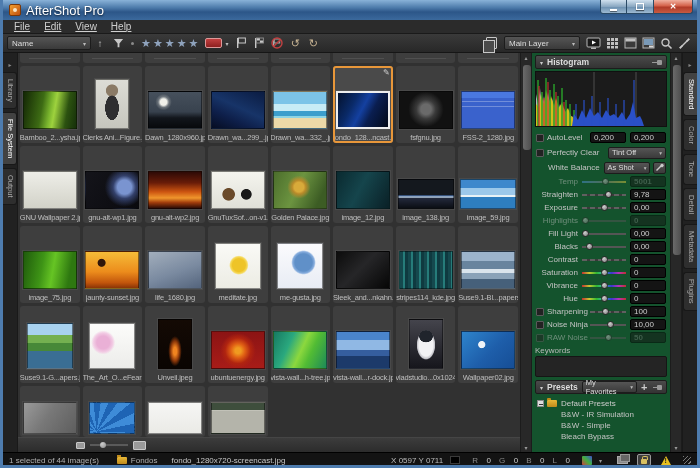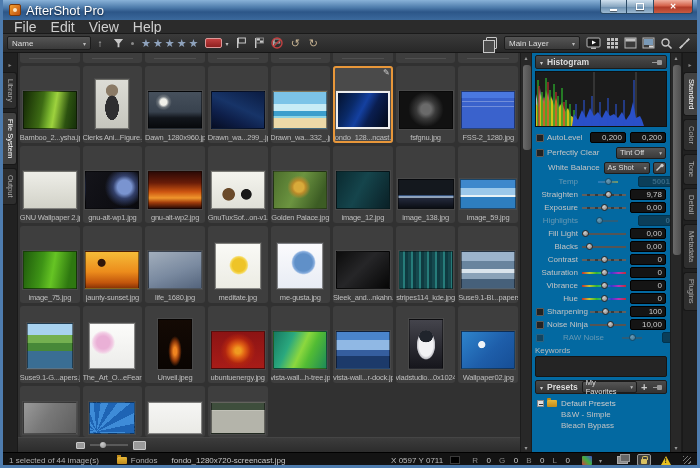--- a/index.html
+++ b/index.html
@@ -12,21 +12,21 @@
   .title{font-size:13px;color:#fff;text-shadow:0 1px 2px rgba(0,0,0,.7);}
   .winbtns{position:absolute;right:4px;top:0;display:flex;}
   .wbtn{height:14px;border:1px solid #2a4a66;border-top:none;background:linear-gradient(#cfe0ee,#8aa8c2 50%,#6e92b2 55%,#9dbad2);display:flex;align-items:center;justify-content:center;color:#fff;font-size:8px;cursor:pointer;}
   .wbtn.min{width:27px;border-radius:0 0 0 3px;}
   .wbtn.max{width:26px;border-left:none;border-right:none;}
   .wbtn.close{width:40px;background:linear-gradient(#f0b0a0,#d4614a 45%,#b03a28 55%,#c85a42);border-radius:0 0 3px 0;font-weight:bold;}
   .glyph-min{width:7px;height:2px;background:#fff;margin-top:6px;box-shadow:0 1px 1px rgba(0,0,0,.5);}
   .glyph-max{width:8px;height:7px;border:1px solid #fff;box-shadow:0 1px 1px rgba(0,0,0,.5);}
   
   .menubar{height:14px;background:#2b2b2b;border-bottom:1px solid #1a1a1a;display:flex;align-items:center;padding:0 4px;}
-  .menu-item{font-size:14px;color:#cfcfcf;padding:0 7px;cursor:default;}
+  .menu-item{font-size:10px;color:#cfcfcf;padding:0 7px;cursor:default;text-decoration:underline;}
   .toolbar{height:19px;background:linear-gradient(#3a3a3a,#282828);border-bottom:1px solid #161616;display:flex;align-items:center;padding:0 4px;position:relative;}
   .combo{height:14px;background:linear-gradient(#555,#3a3a3a);border:1px solid #1c1c1c;border-radius:2px;color:#ddd;font-size:8px;display:flex;align-items:center;padding:0 4px;cursor:pointer;}
   .combo .carat{margin-left:auto;font-size:6px;color:#bbb;padding-left:6px;}
   .name-combo{width:84px;}
   .layer-combo{width:76px;margin:0 4px;}
   .tbtn{display:inline-flex;align-items:center;justify-content:center;min-width:14px;height:15px;margin:0 2px;color:#c8c8c8;font-size:10px;cursor:pointer;}
   .tbtn.rot{color:#cdb896;font-size:11px;}
   .dot{width:3px;height:3px;border-radius:50%;background:#8a8a8a;margin:0 4px;}
   .stars{display:flex;align-items:center;margin:0 2px;}
   .star{color:#8fa3bd;font-size:11px;line-height:11px;margin:0 1px;cursor:pointer;}
@@ -73,41 +73,41 @@
   .sizedot{position:absolute;left:25%;top:-2px;width:6px;height:6px;border-radius:50%;background:radial-gradient(circle at 35% 30%,#cfcfcf,#8a8a8a);}
   
   .vscroll{width:12px;background:#282828;border-left:1px solid #1c1c1c;border-right:1px solid #1c1c1c;position:relative;cursor:pointer;}
   .vscroll .arr{position:absolute;left:0;width:100%;text-align:center;font-size:6px;color:#999;}
   .vscroll .arr.up{top:1px;}
   .vscroll .arr.dn{bottom:1px;}
   .sthumb{position:absolute;left:2px;width:8px;border-radius:3px;background:linear-gradient(90deg,#6a6a6a,#4e4e4e);}
   .gscroll .sthumb{top:12px;height:85px;}
   .pscroll .sthumb{top:12px;height:190px;}
   
-  .panel{width:138px;background:#0369a1;padding:2px 3px;overflow:hidden;font-size:8px;color:#ccc;}
+  .panel{width:138px;background:#14532d;padding:2px 3px;overflow:hidden;font-size:8px;color:#ccc;}
   .sect-hdr{height:14px;background:linear-gradient(#4a4a4a,#333);border:1px solid #1c1c1c;border-radius:2px;display:flex;align-items:center;padding:0 4px;margin-bottom:2px;cursor:pointer;}
   .sect-hdr .tri{font-size:6px;color:#ccc;margin-right:4px;}
   .sect-title{font-size:8.5px;font-weight:bold;color:#ddd;}
   .pin{width:10px;height:5px;position:relative;margin-left:auto;}
   .pin::before{content:"";position:absolute;right:0;top:0;width:5px;height:5px;background:#999;border-radius:1px;}
   .pin::after{content:"";position:absolute;left:0;top:2px;width:5px;height:1px;background:#999;}
   .hist{height:56px;background:#1b1b1b;border:1px solid #101010;margin-bottom:3px;}
   .adj-row{display:flex;align-items:center;height:13px;padding:0 1px;}
   .adj-row.special{height:15px;}
-  .adj-row.dis{opacity:.5;gap:16px;}
+  .adj-row.dis{opacity:.5;}
   .cb{width:8px;height:8px;background:#222;border:1px solid #5a5a5a;border-radius:1px;margin-right:3px;flex:none;cursor:pointer;}
   .alabel{width:46px;text-align:right;color:#c4c4c4;font-size:8px;flex:none;padding-right:4px;white-space:nowrap;overflow:hidden;}
   .alabel.left{text-align:left;width:auto;}
   .alabel.withcb{width:43px;}
   .trk{flex:1;height:2px;background:#555;position:relative;min-width:20px;cursor:pointer;}
   .t-ticks{background:repeating-linear-gradient(90deg,#606060 0 5px,#3a3a3a 5px 8px);}
   .t-temp{background:linear-gradient(90deg,#4a90d8,#8a8a8a 50%,#d8c838);}
   .t-rainbow{background:linear-gradient(90deg,#c03030,#c8c830,#30b830,#30b8b8,#3838d0,#b830b8,#c03030);}
   .knob{position:absolute;top:-3px;width:7px;height:7px;margin-left:-3px;border-radius:50%;background:radial-gradient(circle at 35% 30%,#d0d0d0,#7a7a7a);border:1px solid #2a2a2a;cursor:pointer;}
-  .valbox{width:36px;height:11px;background:#141414;border:1px solid #000;border-radius:2px;color:#ccc;font-size:8px;text-align:right;padding:0 3px;line-height:10px;margin-left:4px;flex:none;}
+  .valbox{width:36px;height:11px;background:#141414;border:1px solid #000;border-radius:2px;color:#ccc;font-size:8px;text-align:left;padding:0 3px;line-height:10px;margin-left:4px;flex:none;}
   .dis .valbox{color:#6a6a6a;font-weight:bold;}
   .pcombo{height:12px;background:linear-gradient(#555,#3a3a3a);border:1px solid #1c1c1c;border-radius:2px;color:#ddd;font-size:7.5px;display:flex;align-items:center;padding:0 3px;cursor:pointer;}
   .pcombo .carat{margin-left:auto;font-size:5.5px;color:#bbb;padding-left:4px;}
   .dropper{width:14px;height:12px;margin-left:3px;background:linear-gradient(#555,#3a3a3a);border:1px solid #1c1c1c;border-radius:2px;display:flex;align-items:center;justify-content:center;cursor:pointer;}
   .kw-label{font-size:8px;color:#bbb;margin:2px 0 1px;}
   .kw-box{height:21px;background:#242424;border:1px solid #151515;border-radius:2px;margin-bottom:3px;cursor:text;}
   .presets-hdr .pcombo{width:58px;margin-left:4px;}
   .plus{margin-left:4px;font-size:11px;color:#ccc;font-weight:bold;cursor:pointer;line-height:10px;}
   .presets-hdr .pin{margin-left:5px;}
   .ptree{padding:2px 0 0 2px;}
@@ -519,21 +519,21 @@
       <div class="adj">
         <div class="adj-row special">
           <span class="cb"></span>
           <span class="alabel left">AutoLevel</span>
           <div class="valbox" style="margin-left:auto">0,200</div>
           <div class="valbox">0,200</div>
         </div>
         <div class="adj-row special">
           <span class="cb"></span>
           <span class="alabel left">Perfectly Clear</span>
-          <div class="pcombo" style="margin-left:auto;width:50px">
+          <div class="pcombo" style="margin-left:auto;width:58px">
             <span>Tint Off</span>
             <span class="carat">▾</span>
           </div>
         </div>
         <div class="adj-row special">
           <span class="alabel left" style="margin-left:12px">White Balance</span>
           <div class="pcombo" style="margin-left:auto;width:52px">
             <span>As Shot</span>
             <span class="carat">▾</span>
           </div>
@@ -654,20 +654,21 @@
         <span class="plus">+</span>
         <span class="pin"></span>
       </div>
       <div class="ptree">
         <div class="prow">
           <span class="expander"></span>
           <span class="folder"></span>
           <span>Default Presets</span>
         </div>
         <div id="preset-items">
+            <div class="prow item">B&amp;W - IR Simulation</div>
             <div class="prow item">B&amp;W - Simple</div>
             <div class="prow item">Bleach Bypass</div>
           </div>
       </div>
     </div>
 
     <div class="vscroll pscroll">
       <span class="arr up">▴</span>
       <span class="sthumb"></span>
       <span class="arr dn">▾</span>

